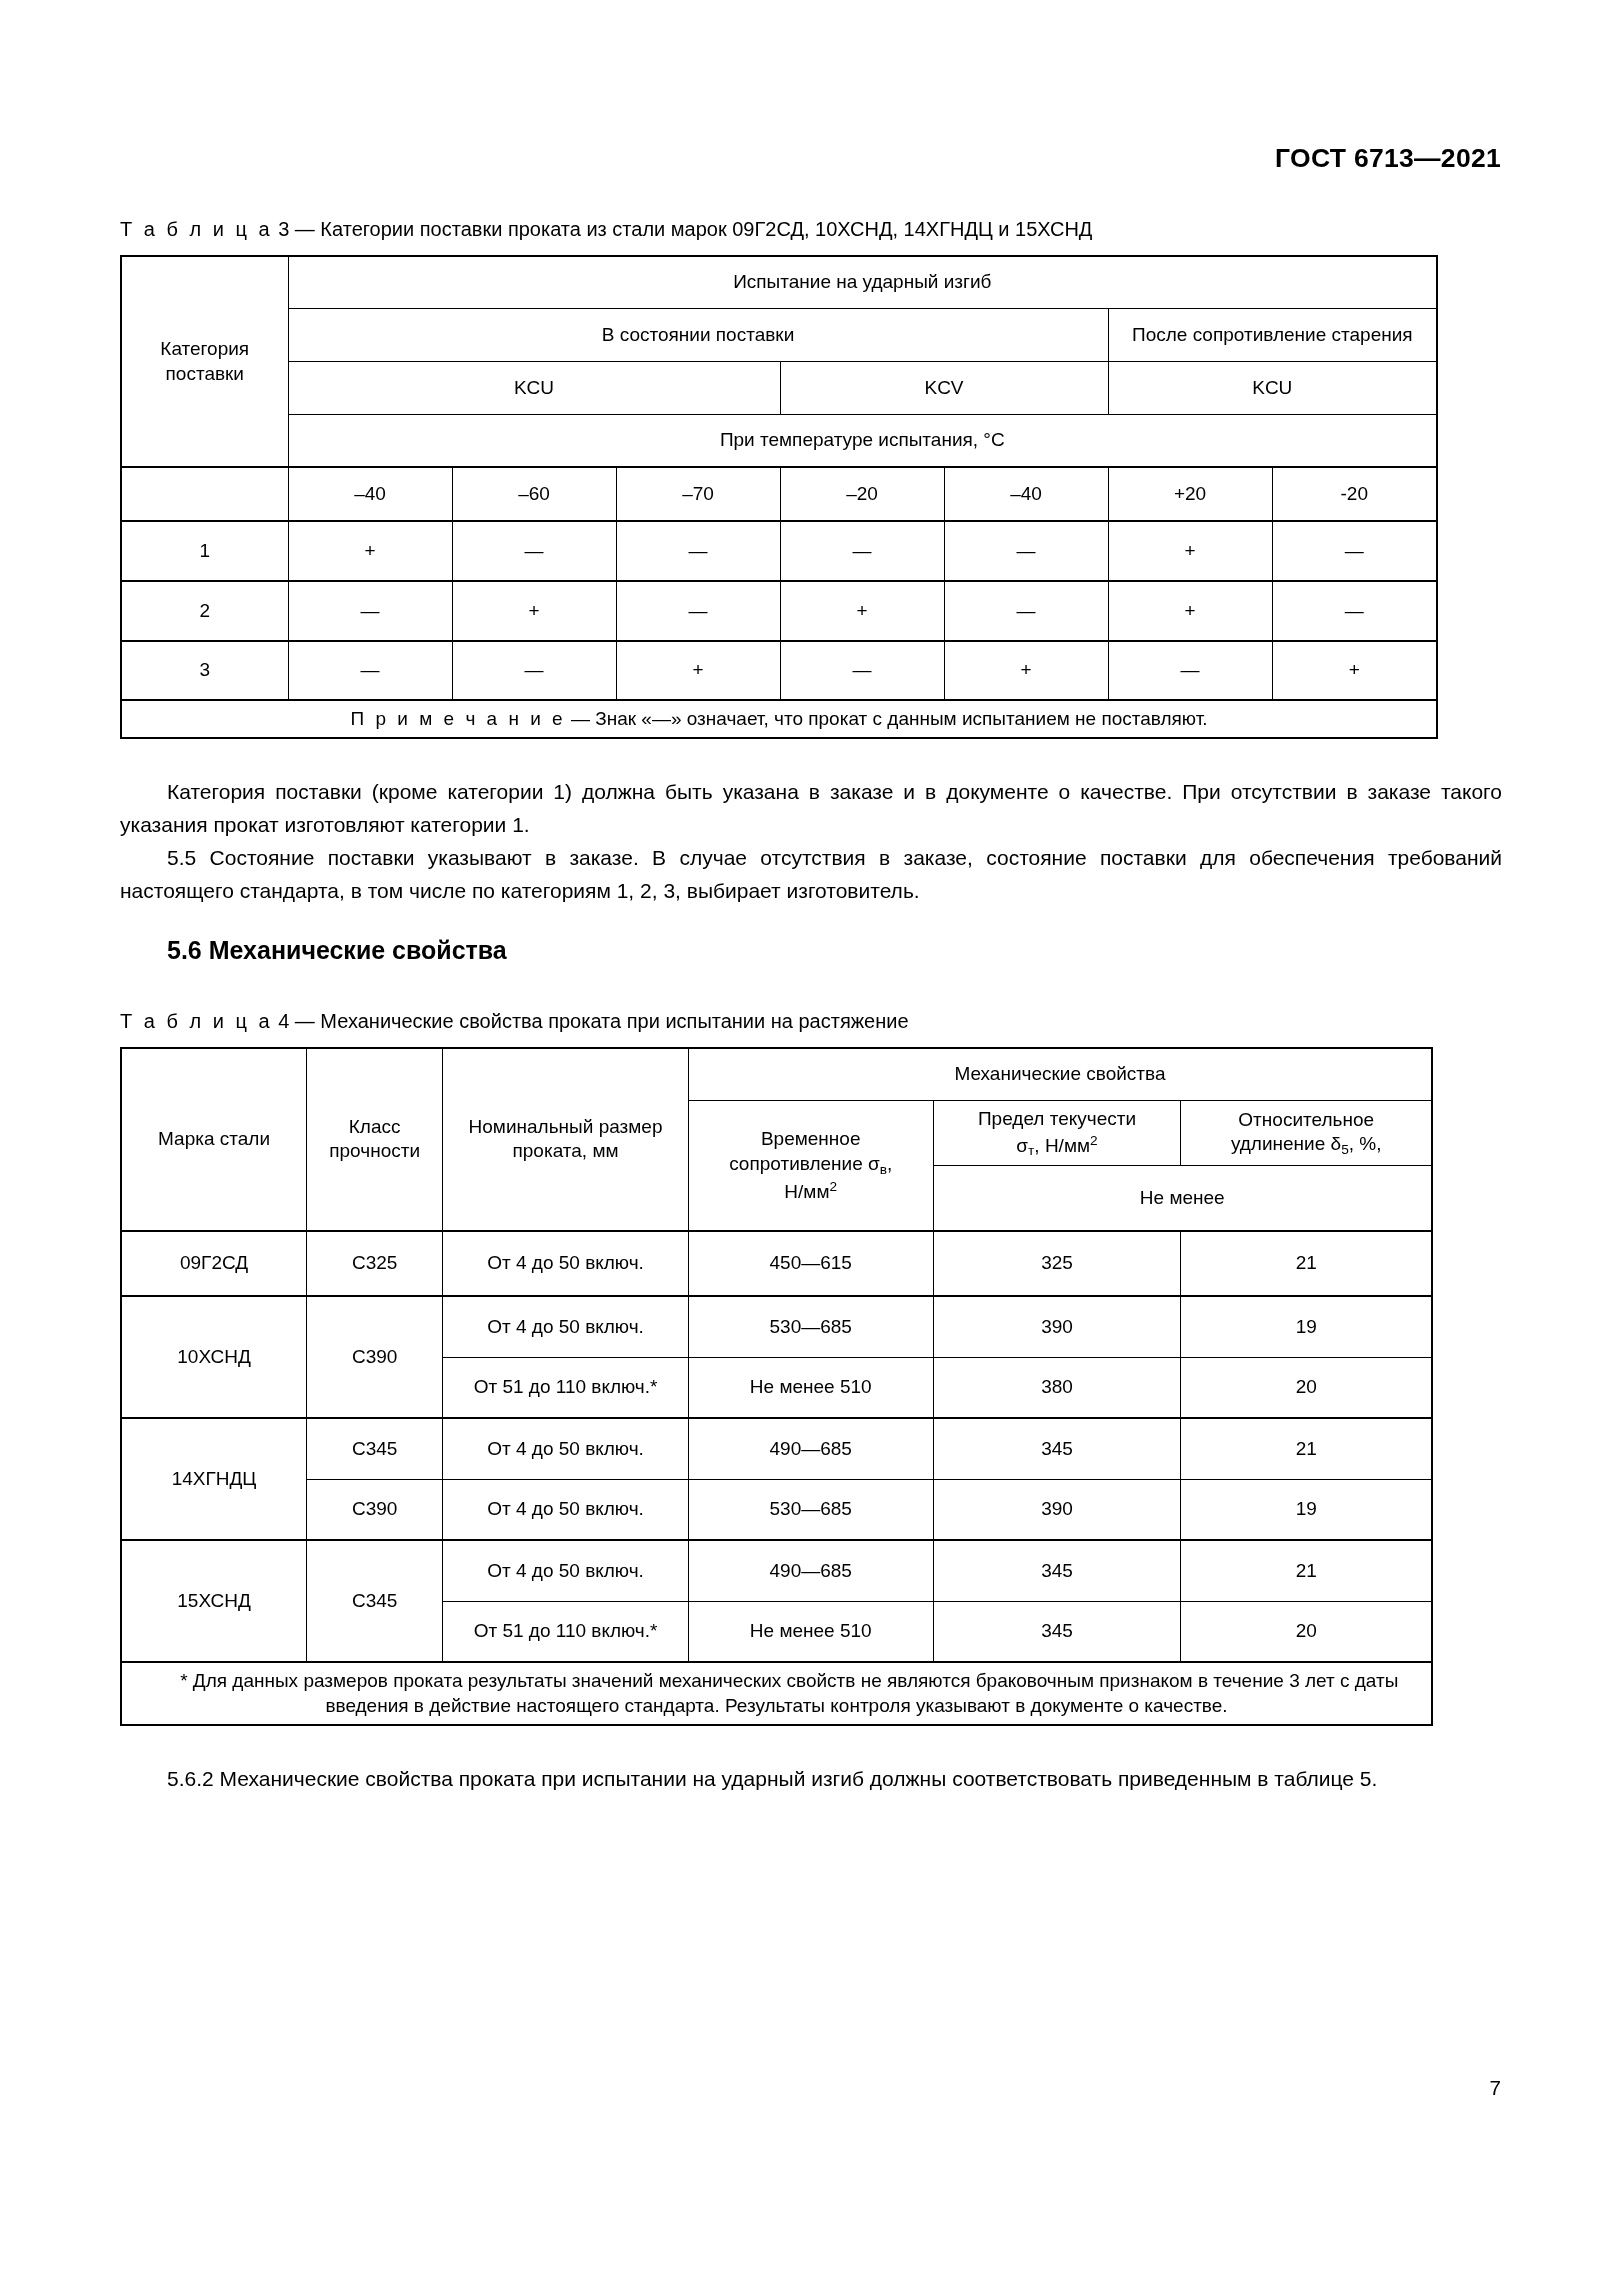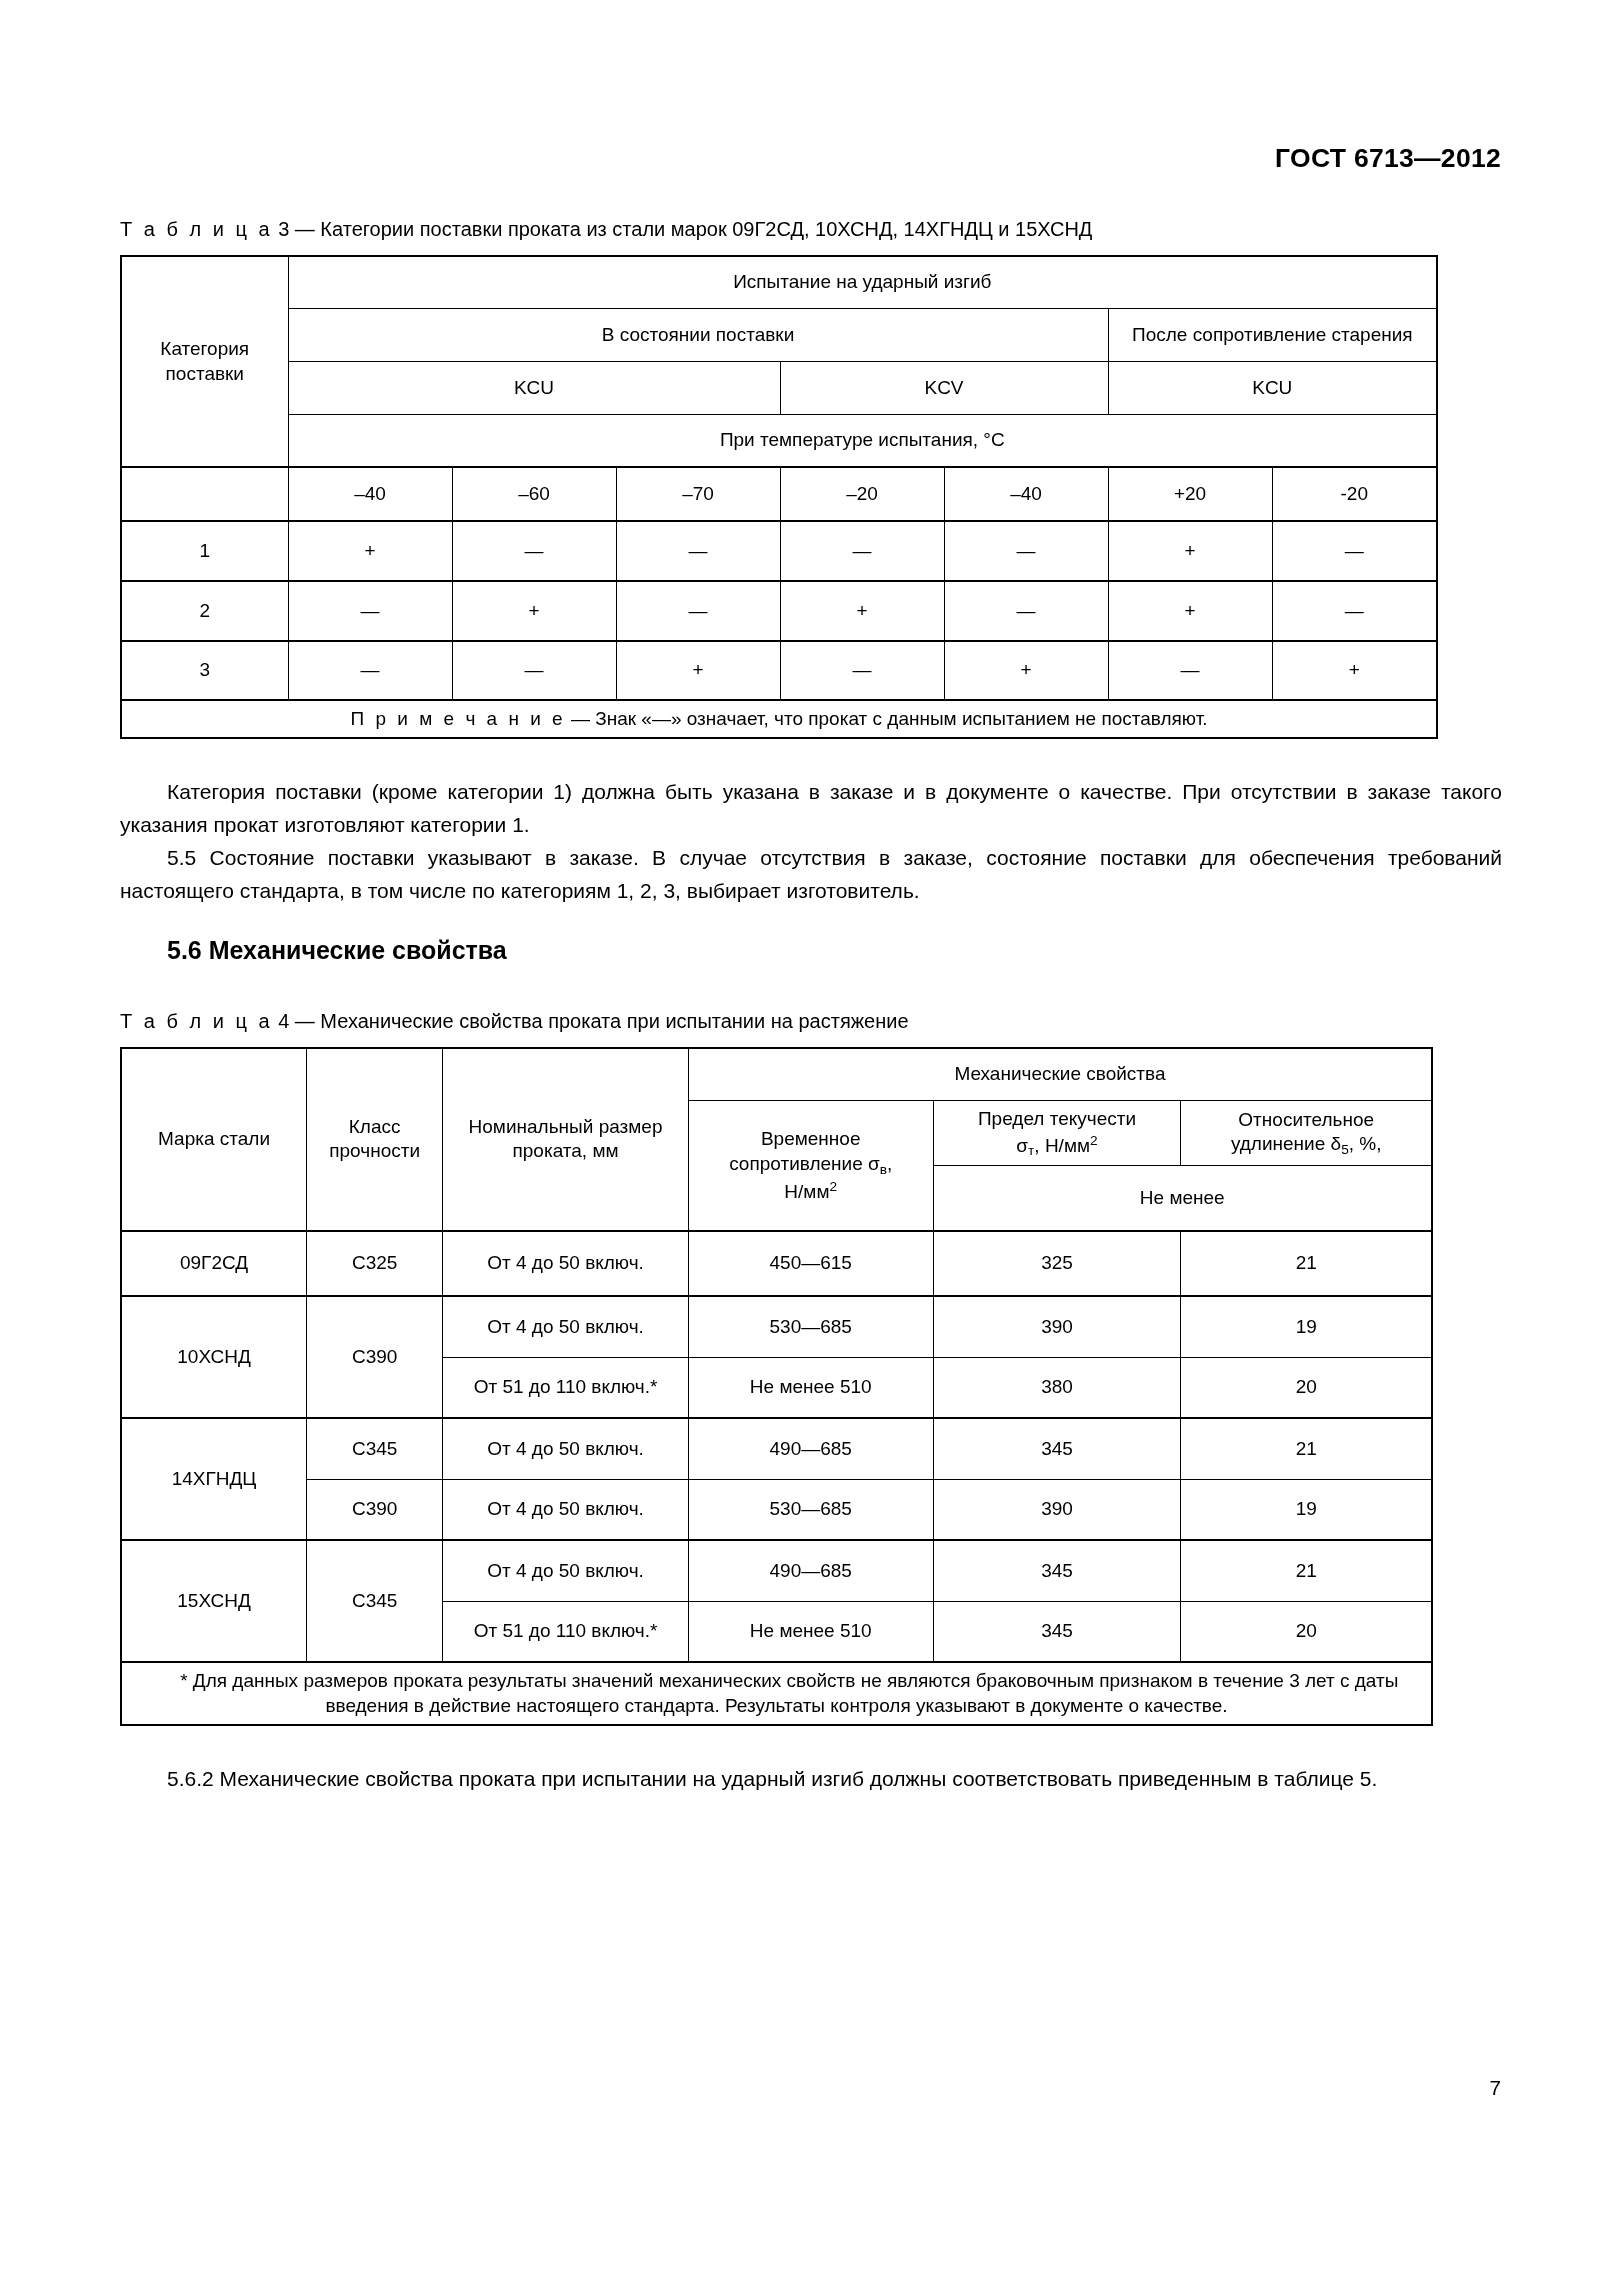--- a/index.html
+++ b/index.html
@@ -106,21 +106,21 @@
   }
   sub { font-size: 0.72em; vertical-align: -0.28em; }
   sup { font-size: 0.72em; vertical-align: 0.48em; }
   .nowrap { white-space: nowrap; }
 </style>
 </head>
 <body>
 
 <div class="page">
 
-  <div class="header">ГОСТ 6713—2012</div>
+  <div class="header">ГОСТ 6713—2021</div>
 
   <div class="content">
 
     <div class="tbl-caption">
       <span class="sp">Т а б л и ц а</span>
       <span>3</span>
       <span>— Категории поставки проката из стали марок 09Г2СД, 10ХСНД, 14ХГНДЦ и 15ХСНД</span>
     </div>
 
     <table class="grid">

